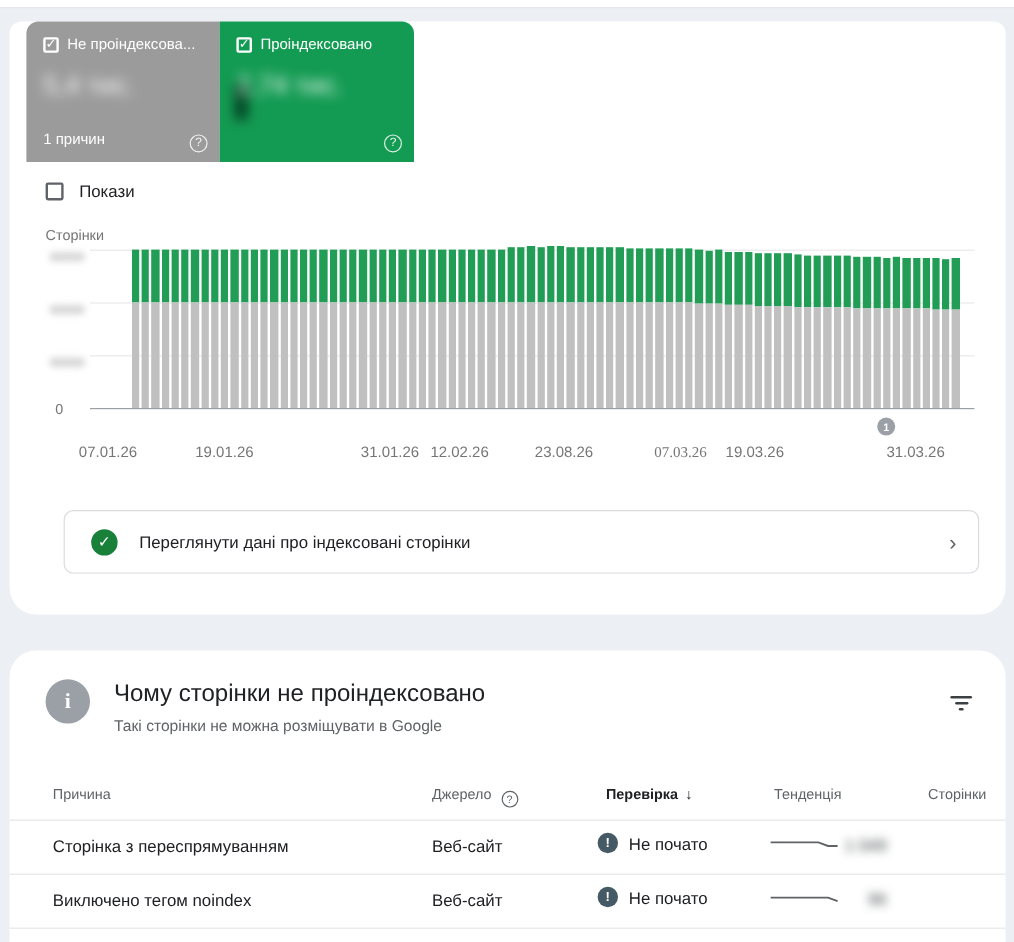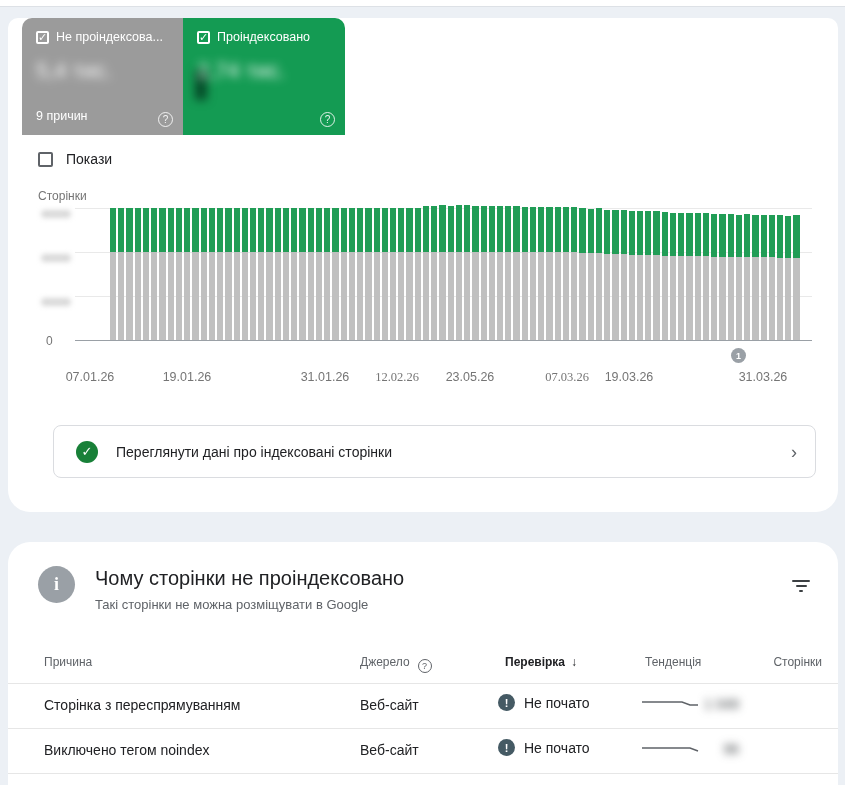--- a/index.html
+++ b/index.html
@@ -93,21 +93,21 @@
 <div class="topstrip"></div>
 
 <div id="card1" class="card">
 
   <div id="chip-grey" class="chip">
     <div class="chip-top">
       <span class="wcheck">✓</span>
       <span class="chip-label">Не проіндексова...</span>
     </div>
     <div class="chip-num">5,4 тис.</div>
-    <div class="chip-sub">9 причин</div>
+    <div class="chip-sub">1 причин</div>
     <div class="help-q">?</div>
   </div>
 
   <div id="chip-green" class="chip">
     <div class="chip-top">
       <span class="wcheck">✓</span>
       <span class="chip-label">Проіндексовано</span>
     </div>
     <div style="position:relative;">
       <div class="dark-smudge"></div>
@@ -470,22 +470,22 @@
 
   <div class="ytick-smudge" style="left:33px; top:192px;"></div>
   <div class="ytick-smudge" style="left:33px; top:236px;"></div>
   <div class="ytick-smudge" style="left:33px; top:280px;"></div>
   <div class="zero-label">0</div>
 
   <div id="xaxis">
       <span style="left: 82px;">07.01.26</span>
       <span style="left: 179px;">19.01.26</span>
       <span style="left: 277px; margin-left: 40px;">31.01.26</span>
-      <span style="left: 389px; font-family: Liberation Serif, serif;">12.02.26</span>
-      <span style="left: 462px;">23.05.26</span>
+      <span style="left: 375px;">12.02.26</span>
+      <span style="left: 462px;">23.08.26</span>
       <span style="left: 559px; font-family: Liberation Serif, serif;">07.03.26</span>
       <span style="left: 621px;">19.03.26</span>
       <span style="left: 755px;">31.03.26</span>
     </div>
   <div class="badge-1">1</div>
 
   <div class="banner">
     <span class="check-circle">✓</span>
     <span class="banner-text">Переглянути дані про індексовані сторінки</span>
     <span class="chev">›</span>

